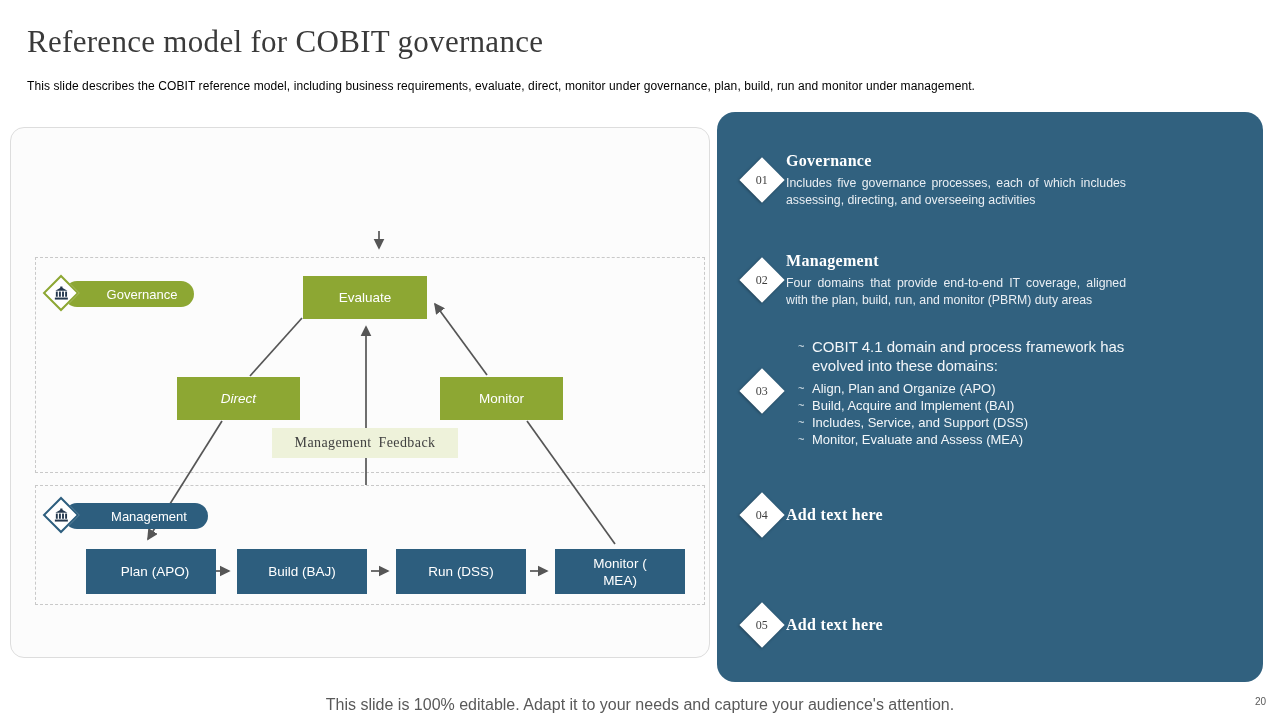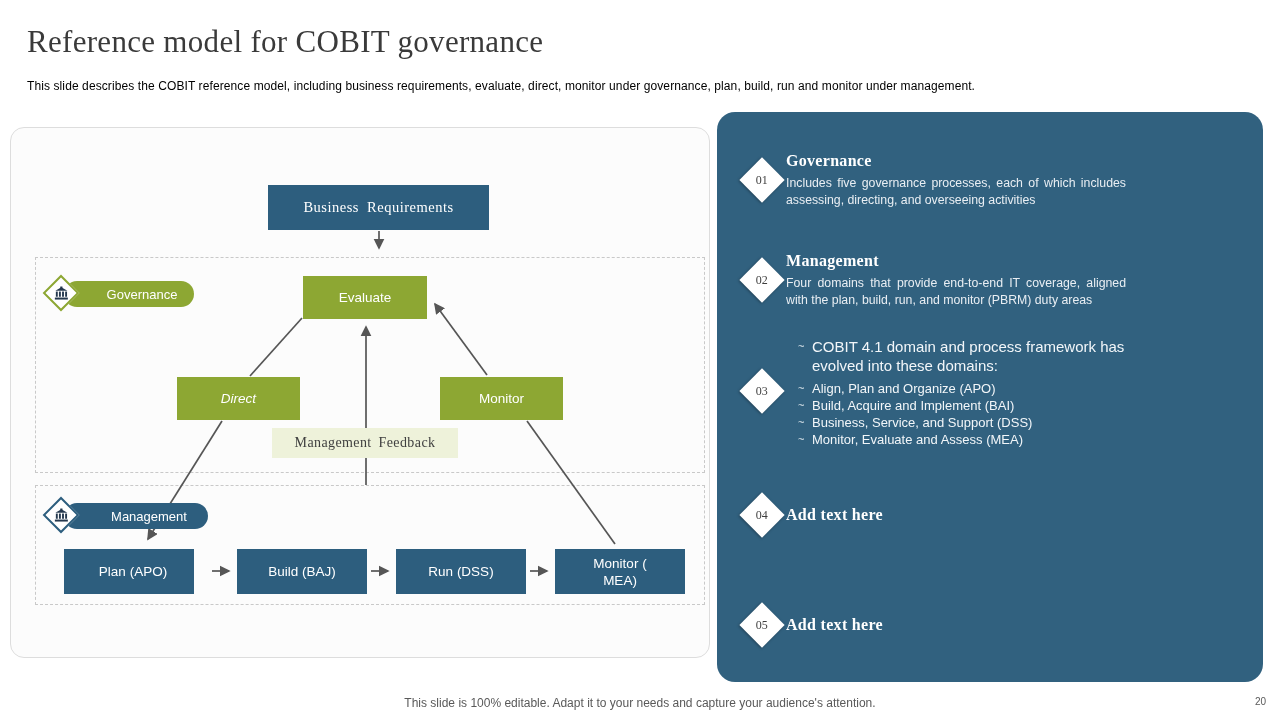--- a/index.html
+++ b/index.html
@@ -20,21 +20,21 @@
 
   .dbox { position:absolute; display:flex; align-items:center; justify-content:center; text-align:center; color:#ffffff; z-index:2; }
   .blue { background:#2d5e7e; }
   .green { background:#8da733; }
   .serif { font-family:"Liberation Serif","DejaVu Serif",serif; }
   .br-box { left:268px; top:185px; width:221px; height:45px; font-size:14.5px; letter-spacing:.5px; word-spacing:4px; }
   .eval-box { left:303px; top:276px; width:124px; height:43px; font-size:13.5px; }
   .direct-box { left:177px; top:377px; width:123px; height:43px; font-size:13.5px;font-style:italic; }
   .monitor-box { left:440px; top:377px; width:123px; height:43px; font-size:13.5px; }
   .mf-box { left:272px; top:428px; width:186px; height:30px; background:#eef2da; color:#3f3f3f; font-size:14px; letter-spacing:.4px; word-spacing:3px; }
-  .p1 { left:64px;padding-left:8px; }  .p2 { left:237px; } .p3 { left:396px; } .p4 { left:555px; }
+  .p1 { left:86px;padding-left:8px; }  .p2 { left:237px; } .p3 { left:396px; } .p4 { left:555px; }
   .proc { top:549px; width:130px; height:45px; font-size:13.5px; line-height:17px; }
   .narrow-wrap { display:inline-block; max-width:64px; }
 
   
   .pill { position:absolute; height:26px; border-radius:13px; color:#fff; font-size:13px; display:flex; align-items:center; justify-content:center; padding-left:26px; z-index:2; }
   .gov-pill { left:64px; top:281px; width:130px; background:#8da733; }
   .mgmt-pill { left:64px; top:503px; width:144px; background:#2d5e7e; }
   .pill-diamond { position:absolute; width:26px; height:26px; background:#fff; transform:rotate(45deg); z-index:3; display:flex; align-items:center; justify-content:center; }
   .gov-diamond { left:48px; top:280px; border:2px solid #8da733; }
   .mgmt-diamond { left:48px; top:502px; border:2px solid #2d5e7e; }
@@ -46,21 +46,21 @@
   .num-diamond span { transform:rotate(-45deg); font-family:"Liberation Serif","DejaVu Serif",serif; font-size:12px; color:#3f3f3f; }
   .p-head { position:absolute; font-family:"Liberation Serif","DejaVu Serif",serif; font-weight:bold; font-size:16px; color:#ffffff; letter-spacing:.3px; }
   .p-body { position:absolute; font-size:12.3px; color:#e9eef3; line-height:16.5px; width:340px; text-align:justify; }
   .bullets { position:absolute; left:81px; top:226px; width:345px; color:#f2f6f9; }
   .b-row { display:flex; align-items:flex-start; }
   .b-tick { width:14px; flex:0 0 14px; font-size:11px; color:#dfe8ee; line-height:17px; }
   .b-lead { font-size:15px; line-height:18.5px; margin-bottom:5px; }
   .b-item { font-size:13px; line-height:17px; }
 
   
-  .footer-note { position:absolute; left:0; top:696px; width:1280px; text-align:center; font-size:12px; color:#595959; }
+  .footer-note { position:absolute; left:0; top:696px; width:1280px; text-align:center; font-size:16px; color:#595959; }
   .page-num { position:absolute; right:14px; top:696px; font-size:10px; color:#595959; }
 </style>
 </head>
 <body>
 
 <div class="slide">
 
   <div class="title">Reference model for COBIT governance</div>
   <div class="subtitle">This slide describes the COBIT reference model, including business requirements, evaluate, direct, monitor under governance, plan, build, run and monitor under management.</div>
 
@@ -78,21 +78,20 @@
     <line x1="250" y1="376" x2="302" y2="318" stroke="#565656" stroke-width="1.7"></line>
     <line x1="366" y1="485" x2="366" y2="327" stroke="#565656" stroke-width="1.7" marker-end="url(#arr)"></line>
     <line x1="487" y1="375" x2="435" y2="304" stroke="#565656" stroke-width="1.7" marker-end="url(#arr)"></line>
     <line x1="222" y1="421" x2="148" y2="539" stroke="#565656" stroke-width="1.7" marker-end="url(#arr)"></line>
     <line x1="527" y1="421" x2="615" y2="544" stroke="#565656" stroke-width="1.7"></line>
     <line x1="212" y1="571" x2="229" y2="571" stroke="#565656" stroke-width="1.7" marker-end="url(#arr)"></line>
     <line x1="371" y1="571" x2="388" y2="571" stroke="#565656" stroke-width="1.7" marker-end="url(#arr)"></line>
     <line x1="530" y1="571" x2="547" y2="571" stroke="#565656" stroke-width="1.7" marker-end="url(#arr)"></line>
   </svg>
 
-  <div class="dbox blue serif br-box">Business Requirements</div>
   <div class="dbox green eval-box">Evaluate</div>
   <div class="dbox green direct-box">Direct</div>
   <div class="dbox mf-box serif">Management Feedback</div>
   <div class="dbox green monitor-box">Monitor</div>
 
   <div class="dbox blue proc p1">Plan (APO)</div>
   <div class="dbox blue proc p2">Build (BAJ)</div>
   <div class="dbox blue proc p3">Run (DSS)</div>
   <div class="dbox blue proc p4">
     <span class="narrow-wrap">Monitor ( MEA)</span>
@@ -149,21 +148,21 @@
       <div class="b-row b-item">
         <span class="b-tick">~</span>
         <span>Align, Plan and Organize (APO)</span>
       </div>
       <div class="b-row b-item">
         <span class="b-tick">~</span>
         <span>Build, Acquire and Implement (BAI)</span>
       </div>
       <div class="b-row b-item">
         <span class="b-tick">~</span>
-        <span>Business, Service, and Support (DSS)</span>
+        <span>Includes, Service, and Support (DSS)</span>
       </div>
       <div class="b-row b-item">
         <span class="b-tick">~</span>
         <span>Monitor, Evaluate and Assess (MEA)</span>
       </div>
     </div>
 
     <div class="num-diamond" style="left:29px; top:387px;">
       <span>04</span>
     </div>

